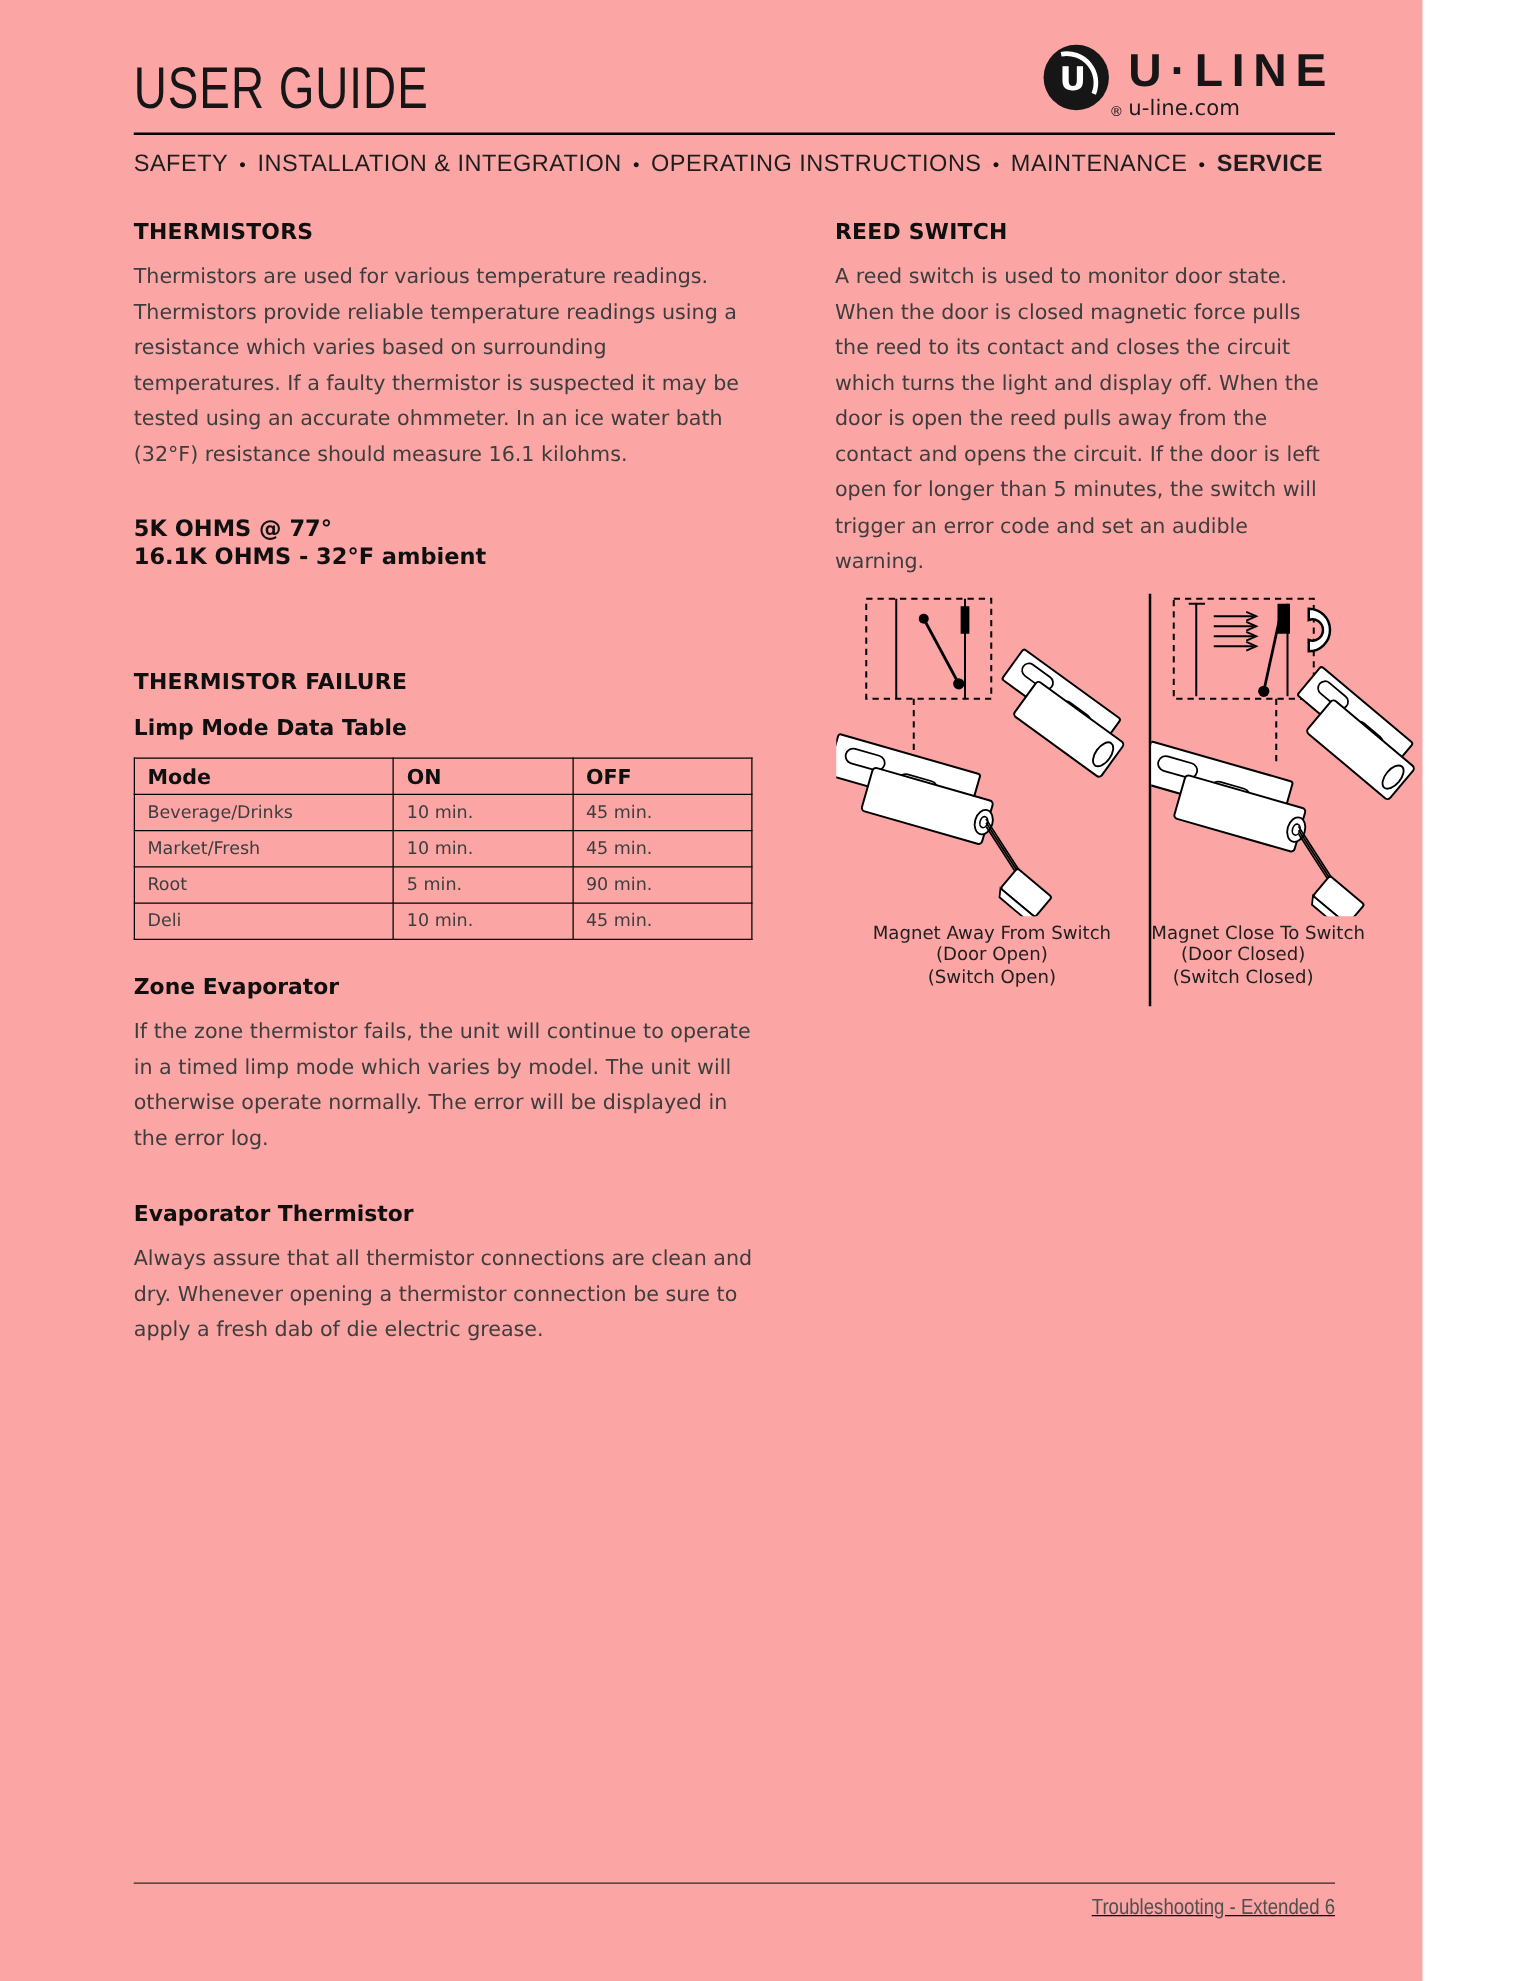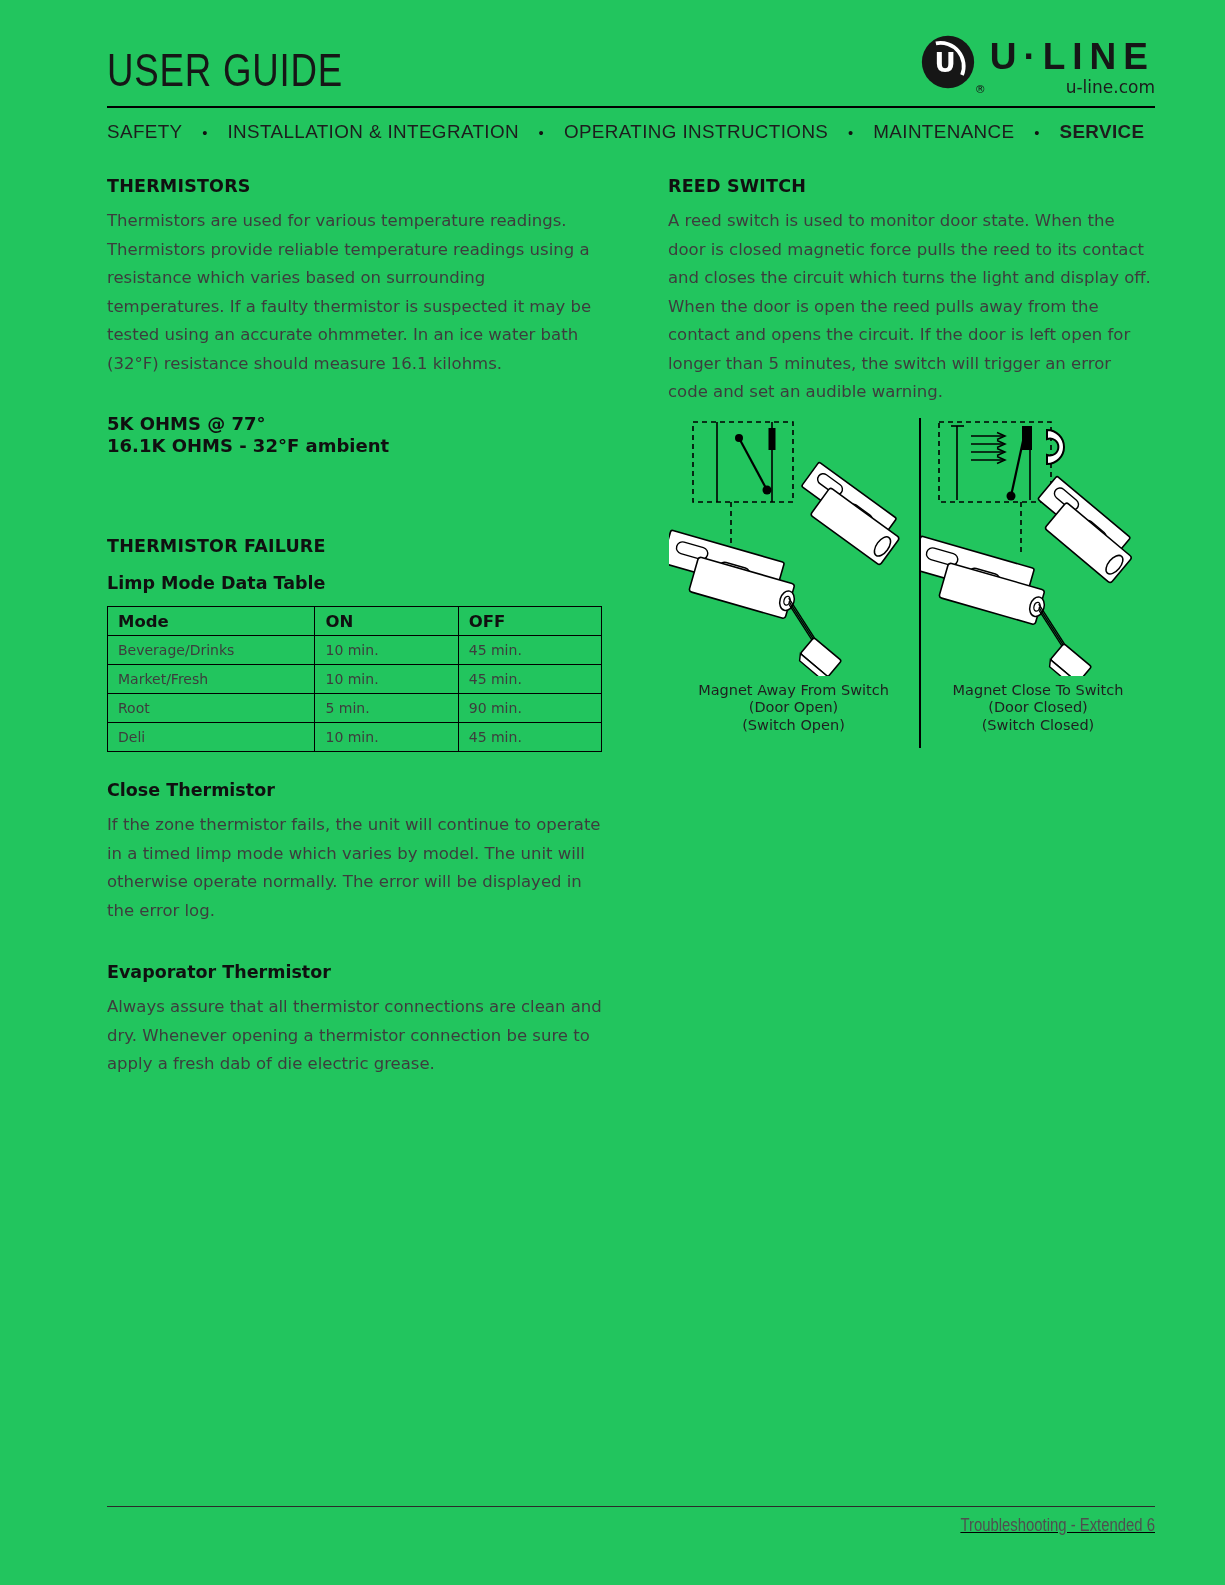--- a/index.html
+++ b/index.html
@@ -1,31 +1,31 @@
 <!DOCTYPE html>
 <html><head>
 <meta charset="utf-8">
 <style>
   * { margin:0; padding:0; box-sizing:border-box; }
   html,body { background:#ffffff; }
   body { width:1225px; font-family:"DejaVu Sans", sans-serif; }
-  .page { position:relative; width:1225px; height:1585px; background:#22c55e; overflow:hidden; }
+  .page { position:relative; width:1138px; height:1585px; background:#fca5a5; overflow:hidden; }
   .content { padding:34px 70px 0 107px; }
 
   
   .header { display:flex; justify-content:space-between; align-items:flex-start; }
   .doc-title {
     font-family:"Liberation Sans", sans-serif;
     font-size:47px; font-weight:400; color:#161616; letter-spacing:1px;
     transform:scaleX(0.78); transform-origin:0 50%; margin-top:8px; white-space:nowrap;
   }
   .logo { display:flex; align-items:flex-start; }
   .logo-mark-wrap { position:relative; margin-right:14px; }
   .reg-mark { position:absolute; right:-10px; bottom:-2px; font-size:11px; color:#161616; }
-  .logo-right { text-align:right; }
+  .logo-right { text-align:left; }
   .logo-word {
     font-family:"Liberation Sans", sans-serif; font-size:37px; font-weight:700;
     color:#161616; letter-spacing:7px; line-height:1; margin-top:4px; white-space:nowrap;
   }
   .logo-site { font-family:"DejaVu Sans", sans-serif; font-size:17px; color:#1c1c1c; margin-top:2px; }
   .header-rule { border:none; border-top:2.5px solid #000; margin-top:9px; }
 
   
   .nav { display:flex; justify-content:space-between; align-items:center; margin-top:13px;
     font-family:"Liberation Sans", sans-serif; font-size:19px; color:#1d1d1d; letter-spacing:0.4px;
@@ -151,21 +151,21 @@
               <td>90 min.</td>
             </tr>
             <tr>
               <td>Deli</td>
               <td>10 min.</td>
               <td>45 min.</td>
             </tr>
           </tbody>
         </table>
 
-        <h3 class="sub h-zone">Close Thermistor</h3>
+        <h3 class="sub h-zone">Zone Evaporator</h3>
         <p class="body">If the zone thermistor fails, the unit will continue to operate in a timed limp mode which varies by model. The unit will otherwise operate normally. The error will be displayed in the error log.</p>
 
         <h3 class="sub h-evap">Evaporator Thermistor</h3>
 
         <p class="body p-note">Always assure that all thermistor connections are clean and dry. Whenever opening a thermistor connection be sure to apply a fresh dab of die electric grease.</p>
       </div>
 
       <div class="col-right">
         <h2 class="sec">REED SWITCH</h2>
         <p class="body">A reed switch is used to monitor door state. When the door is closed magnetic force pulls the reed to its contact and closes the circuit which turns the light and display off. When the door is open the reed pulls away from the contact and opens the circuit. If the door is left open for longer than 5 minutes, the switch will trigger an error code and set an audible warning.</p>

